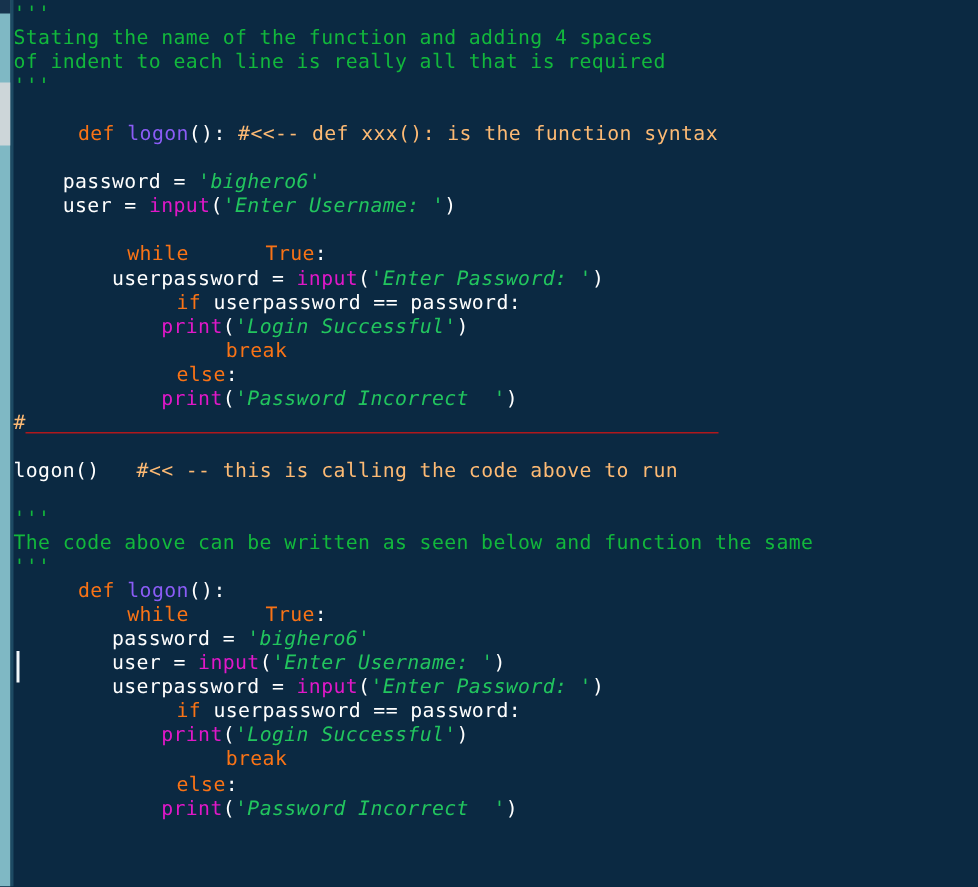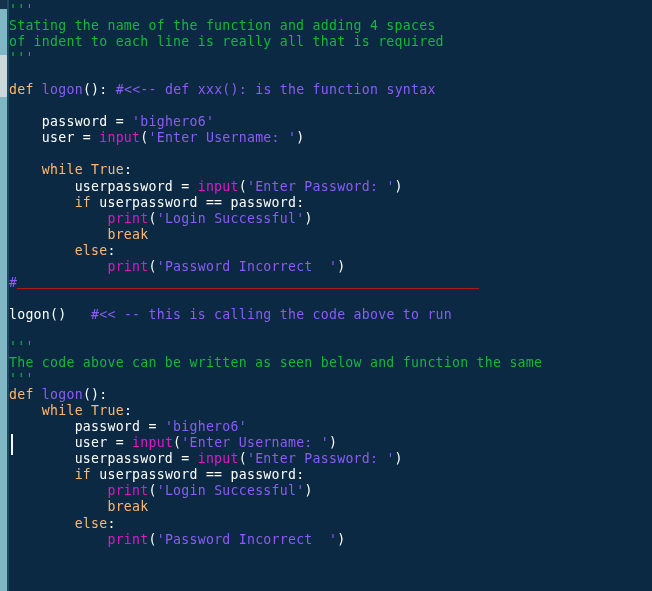--- a/index.html
+++ b/index.html
@@ -69,26 +69,26 @@
     white-space: pre;
     color: #ffffff;
     letter-spacing: 0.02em;
   }
   .line {
     height: 16.05px;
     white-space: pre;
   }
 
   
-  .kw      { color: #fdba74; }           
+  .kw      { color: #f97316; padding-left: 43px; }           
   .fn      { color: #8b5cf6; }           
   .builtin { color: #e018c8; }           
-  .str     { color: #8b5cf6; }           
+  .str     { color: #22c55e; font-style: italic; }           
   .doc     { color: #12b83c; }           
-  .com     { color: #8b5cf6; }           
+  .com     { color: #fdba74; }           
   .pun     { color: #ffffff; }
 
   
   .hr-line {
     position: absolute;
     left: 17px;
     top: 288px;
     width: 462px;
     height: 1px;
     background: #b0181c;

